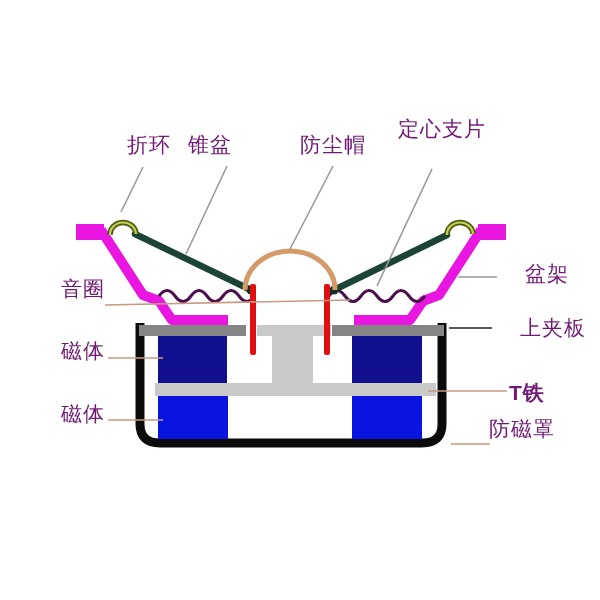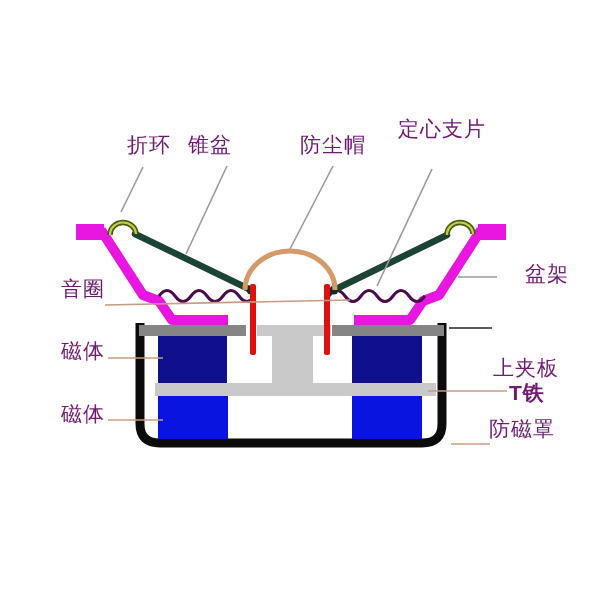--- a/index.html
+++ b/index.html
@@ -72,16 +72,16 @@
   </svg>
 
   <div class="part-label" style="left:127px;top:136px;">折环</div>
   <div class="part-label" style="left:188px;top:136px;">锥盆</div>
   <div class="part-label" style="left:300px;top:136px;">防尘帽</div>
   <div class="part-label" style="left:398px;top:120px;text-align:center;">定心支片</div>
   <div class="part-label" style="left:61px;top:280px;">音圈</div>
   <div class="part-label" style="left:61px;top:342px;">磁体</div>
   <div class="part-label" style="left:61px;top:405px;">磁体</div>
   <div class="part-label" style="left:525px;top:265px;">盆架</div>
-  <div class="part-label" style="left:493px;top:319px;margin-top:40px;">上夹板</div>
+  <div class="part-label" style="left:520px;top:319px;">上夹板</div>
   <div class="part-label" style="left:509px;top:384px;font-weight:bold;">T铁</div>
   <div class="part-label" style="left:489px;top:420px;">防磁罩</div>
 </div>
 
 </body></html>

